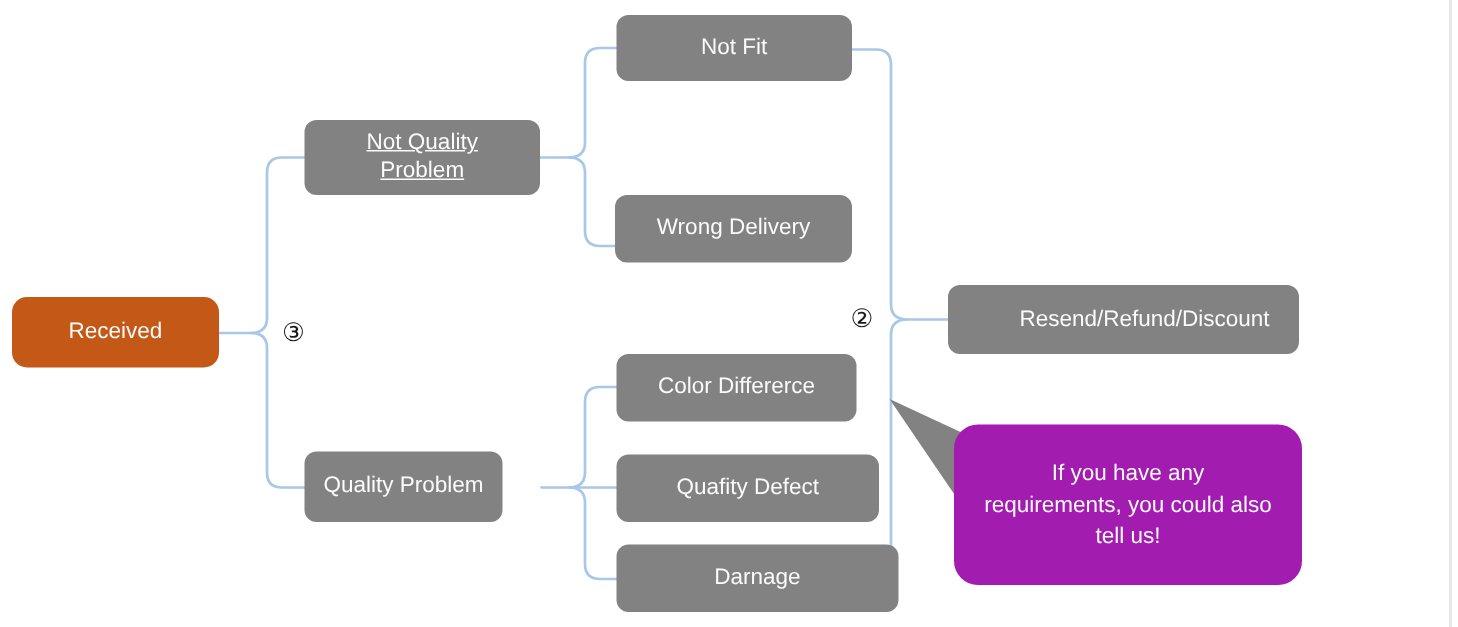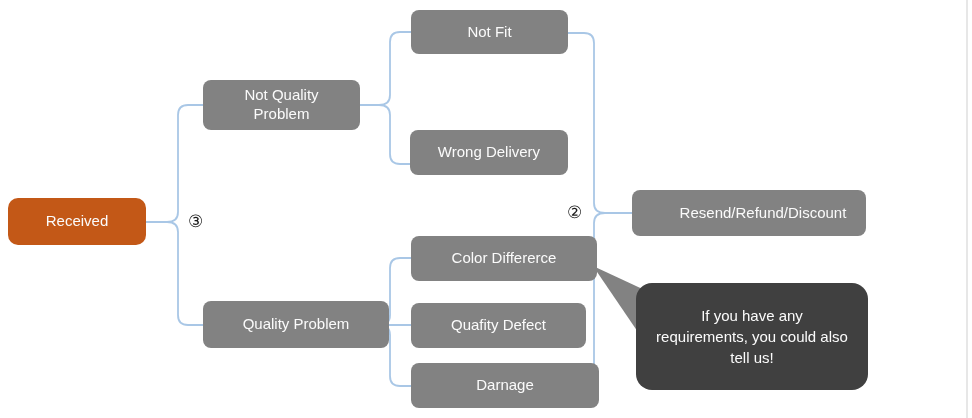--- a/index.html
+++ b/index.html
@@ -25,21 +25,21 @@
   .node-gray{background:#828282;}
   .node-root{background:#C35817;border-radius:10px;}
   .circle-label{
     position:absolute;
     color:#1a1a1a;
     font-size:17px;line-height:1;
   }
   .callout{
     position:absolute;
     left:636px;top:283px;width:232px;height:107px;
-    background:#404040;border-radius:16px;
+    background:#a21caf;border-radius:16px;
     display:flex;align-items:center;justify-content:center;
     text-align:center;color:#fbfbfb;
     font-size:15px;line-height:1.4;
     box-sizing:border-box;padding:6px 20px;
   }
   .slide-edge{
     position:absolute;left:966px;top:0;width:2px;height:418px;
     background:#e7e7e7;
   }
 </style>
@@ -67,37 +67,37 @@
       <path d="M 605 213 H 632"></path>
     </g>
 
     <polygon points="593,266 664,299 644,341" fill="#828282"></polygon>
   </svg>
 
   <div class="node node-root" style="left:8px;top:198px;width:138px;height:47px;">
     <span>Received</span>
   </div>
 
-  <div class="node node-gray" style="left:203px;top:80px;width:157px;height:50px;">
+  <div class="node node-gray" style="left:203px;top:80px;width:157px;height:50px;text-decoration:underline;">
     <span>Not Quality Problem</span>
   </div>
 
-  <div class="node node-gray" style="left:203px;top:301px;width:186px;height:47px;">
+  <div class="node node-gray" style="left:203px;top:301px;width:132px;height:47px;">
     <span>Quality Problem</span>
   </div>
 
   <div class="node node-gray" style="left:411px;top:10px;width:157px;height:44px;">
     <span>Not Fit</span>
   </div>
 
   <div class="node node-gray" style="left:410px;top:130px;width:158px;height:45px;">
     <span>Wrong Delivery</span>
   </div>
 
-  <div class="node node-gray" style="left:411px;top:236px;width:186px;height:45px;">
+  <div class="node node-gray" style="left:411px;top:236px;width:160px;height:45px;">
     <span>Color Differerce</span>
   </div>
 
   <div class="node node-gray" style="left:411px;top:303px;width:175px;height:45px;">
     <span>Quafity Defect</span>
   </div>
 
   <div class="node node-gray" style="left:411px;top:363px;width:188px;height:45px;">
     <span>Darnage</span>
   </div>

